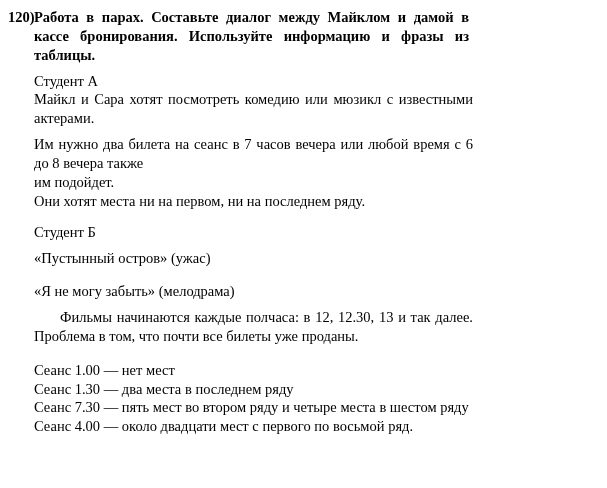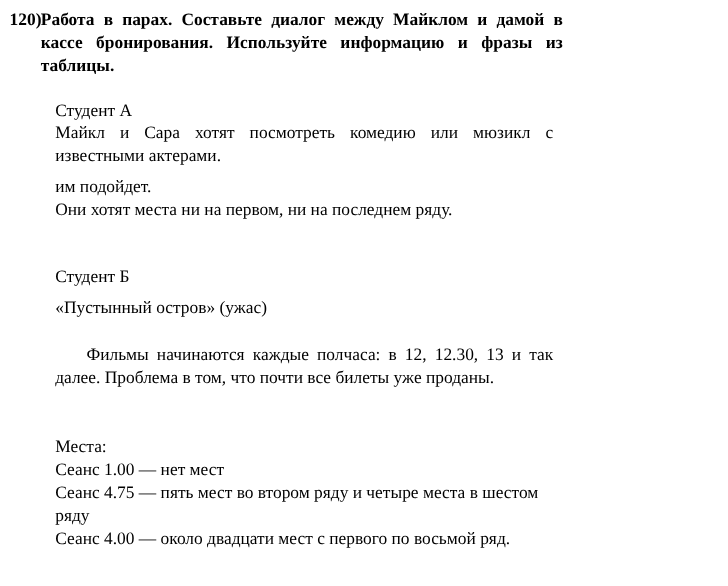--- a/index.html
+++ b/index.html
@@ -49,56 +49,58 @@
     white-space: pre-wrap;
   }
   p.justify {
     text-align: justify;
     margin-right: 8px;
   }
   .gap-sm { height: 7px; }
   .gap-md { height: 13px; }
   .gap-lg { height: 15px; }
   .indent { text-indent: 26px; }
-  .block { margin: 12px; padding: 0; }
+  .block { margin: 0; padding: 0; }
 </style>
 </head>
 <body>
 
 <div class="page">
 
   <div class="task-heading">
     <span class="num-outdent">120)</span>
     <span class="heading-body">Работа в парах. Составьте диалог между Майклом и дамой в кассе бронирования. Используйте информацию и фразы из таблицы.</span>
   </div>
 
   <div class="gap-sm"></div>
 
   <div class="block">
     <p class="line">Студент А</p>
     <p class="line justify">Майкл и Сара хотят посмотреть комедию или мюзикл с известными актерами.</p>
     <div class="gap-sm"></div>
+    <p class="line justify">Им нужно два билета на сеанс в 7 часов вечера или любой время с 6 до 8 вечера также</p>
     <p class="line">им подойдет.</p>
     <p class="line">Они хотят места ни на первом, ни на последнем ряду.</p>
   </div>
 
   <div class="gap-md"></div>
 
   <div class="block">
     <p class="line">Студент Б</p>
     <div class="gap-sm"></div>
     <p class="line">«Пустынный остров» (ужас)</p>
     <div class="gap-sm"></div>
     <div class="gap-sm"></div>
+    <p class="line">«Я не могу забыть» (мелодрама)</p>
     <div class="gap-sm"></div>
     <p class="line justify indent">Фильмы начинаются каждые полчаса: в 12, 12.30, 13 и так далее. Проблема в том, что почти все билеты уже проданы.</p>
   </div>
 
   <div class="gap-lg"></div>
 
   <div class="block">
-    <p class="line">Места:</p>
     <p class="line">Сеанс 1.00 — нет мест</p>
-    <p class="line">Сеанс 4.75 — пять мест во втором ряду и четыре места в шестом ряду</p>
+    <p class="line">Сеанс 1.30 — два места в последнем ряду</p>
+    <p class="line">Сеанс 7.30 — пять мест во втором ряду и четыре места в шестом ряду</p>
     <p class="line">Сеанс 4.00 — около двадцати мест с первого по восьмой ряд.</p>
   </div>
 
 </div>
 
 </body></html>

